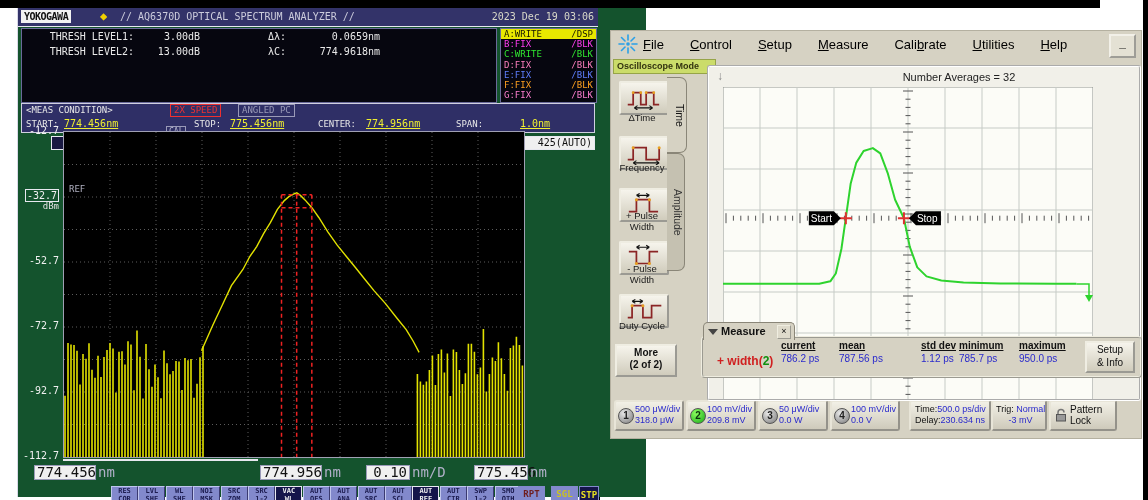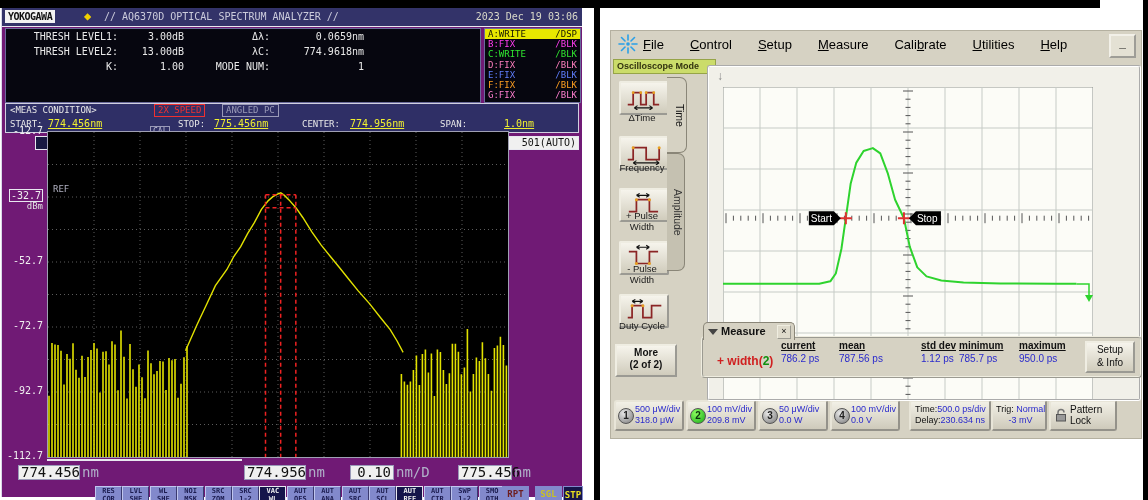--- a/index.html
+++ b/index.html
@@ -1,21 +1,21 @@
 <!DOCTYPE html>
 <html><head>
 <meta charset="utf-8">
 <style>
   html,body{margin:0;padding:0;background:#fff;}
   .page{position:relative;width:1148px;height:500px;background:#ffffff;overflow:hidden;
         font-family:"Liberation Sans",sans-serif;}
   .bar{position:absolute;background:#000;}
   
-  .osa{position:absolute;left:1px;top:8px;width:580px;height:489px;background:#701a75;
-       font-family:"DejaVu Sans Mono",monospace;color:#e8e8e8;border-left:1px solid #d8d8e8;}
+  .osa{position:absolute;left:17px;top:8px;width:580px;height:489px;background:#14532d;
+       font-family:"DejaVu Sans Mono",monospace;color:#e8e8e8;border-left:1px solid #d8d8e8;padding-left:48px;}
   .osa-titlebar{position:absolute;left:0;top:0;width:580px;height:18px;background:#333369;
        border-bottom:1px solid #e8e8f0;}
   .yoko-logo{position:absolute;left:3px;top:2px;height:13px;background:#f2f2f2;color:#101010;
        font-weight:bold;font-size:10px;line-height:13px;padding:0 3px;letter-spacing:-0.5px;}
   .yoko-diamond{position:absolute;left:82px;top:2px;color:#f0d000;font-size:12px;line-height:13px;}
   .osa-title{position:absolute;left:102px;top:3px;font-size:10px;color:#ccccdc;white-space:nowrap;}
   .osa-date{position:absolute;right:4px;top:3px;font-size:10px;color:#d8d8c8;}
   .osa-analysis{position:absolute;left:3px;top:20px;width:474px;height:73px;background:#06060f;
        border:1px solid #6a6a9a;font-size:10px;}
   .osa-analysis .hd{color:#e0e0e8;text-decoration:underline;padding:2px 4px 1px 4px;}
@@ -134,21 +134,20 @@
       <span class="yoko-logo">YOKOGAWA</span>
       <span class="yoko-diamond">◆</span>
       <span class="osa-title">// AQ6370D OPTICAL SPECTRUM ANALYZER //</span>
       <span class="osa-date">2023 Dec 19 03:06</span>
     </div>
 
     <div class="osa-analysis">
       <div id="osa-analysis-rows">
           <div class="an-row"><span class="an-l1">THRESH LEVEL1:</span><span class="an-v1">3.00dB</span><span class="an-l2">Δλ:</span><span class="an-v2">0.0659nm</span></div>
           <div class="an-row"><span class="an-l1">THRESH LEVEL2:</span><span class="an-v1">13.00dB</span><span class="an-l2">λC:</span><span class="an-v2">774.9618nm</span></div>
-          <div class="an-row"><span class="an-l1">K:</span><span class="an-v1">1.00</span><span class="an-l2">MODE NUM:</span><span class="an-v2">1</span></div>
         </div>
     </div>
 
     <div class="osa-traces" id="osa-traces">
         <div class="tr-row" style="background: rgb(232, 232, 0);">
           <span style="color: rgb(21, 21, 0);">A:WRITE</span>
           <span style="color: rgb(21, 21, 0);">/DSP</span>
         </div>
         <div class="tr-row">
           <span style="color: rgb(255, 61, 240);">B:FIX</span>
@@ -199,21 +198,21 @@
       <span class="setbox" style="left:30px;width:32px;">10.0</span>
       <span class="setunit" style="left:69px;">dB/D</span>
       <span class="setlbl" style="left:150px;">RES:</span>
       <span class="setbox" style="left:178px;width:30px;">0.02</span>
       <span class="setunit" style="left:214px;">nm</span>
       <span class="setlbl" style="left:258px;">SENS:</span>
       <span class="setbox lite" style="left:292px;width:60px;text-align:left;">HIGH3</span>
       <span class="setlbl" style="left:396px;">AVG:</span>
       <span class="setbox lite" style="left:424px;width:22px;">1</span>
       <span class="setlbl" style="left:456px;">SMPL:</span>
-      <span class="setbox lite" style="left:492px;width:76px;">501(AUTO)</span>
+      <span class="setbox lite" style="left:492px;width:76px;">425(AUTO)</span>
     </div>
 
     <div id="osa-ylabels">
         <div class="ylab" style="left: 1px; top: 117px;">-12.7</div>
         <div class="ylab" style="left: 1px; top: 182px;"><span class="bx">-32.7</span><span class="un">dBm</span></div>
         <div class="ylab" style="left: 1px; top: 247px;">-52.7</div>
         <div class="ylab" style="left: 1px; top: 312px;">-72.7</div>
         <div class="ylab" style="left: 1px; top: 377px;">-92.7</div>
         <div class="ylab" style="left: 1px; top: 442px;">-112.7</div>
       </div>
@@ -407,20 +406,24 @@
       </div>
     <div class="vtab amp">Amplitude</div>
     <div class="vtab time">Time</div>
     <div class="morebtn">
       <div>More</div>
       <div>(2 of 2)</div>
     </div>
 
     <div class="display">
       <span class="dn-arrow">↓</span>
+      <div class="avg-lab">
+        <span>Number Averages =</span>
+        <span>32</span>
+      </div>
       <svg class="grat" id="scope-svg" width="370" height="328">
           <rect x="0" y="0" width="370" height="328" fill="#fcfcf7" stroke="#8f938f"></rect>
           <line x1="37" y1="0" x2="37" y2="328" stroke="#c6cbc6"></line>
           <line x1="74" y1="0" x2="74" y2="328" stroke="#c6cbc6"></line>
           <line x1="111" y1="0" x2="111" y2="328" stroke="#c6cbc6"></line>
           <line x1="148" y1="0" x2="148" y2="328" stroke="#c6cbc6"></line>
           <line x1="185" y1="0" x2="185" y2="328" stroke="#c6cbc6"></line>
           <line x1="222" y1="0" x2="222" y2="328" stroke="#c6cbc6"></line>
           <line x1="259" y1="0" x2="259" y2="328" stroke="#c6cbc6"></line>
           <line x1="296" y1="0" x2="296" y2="328" stroke="#c6cbc6"></line>

